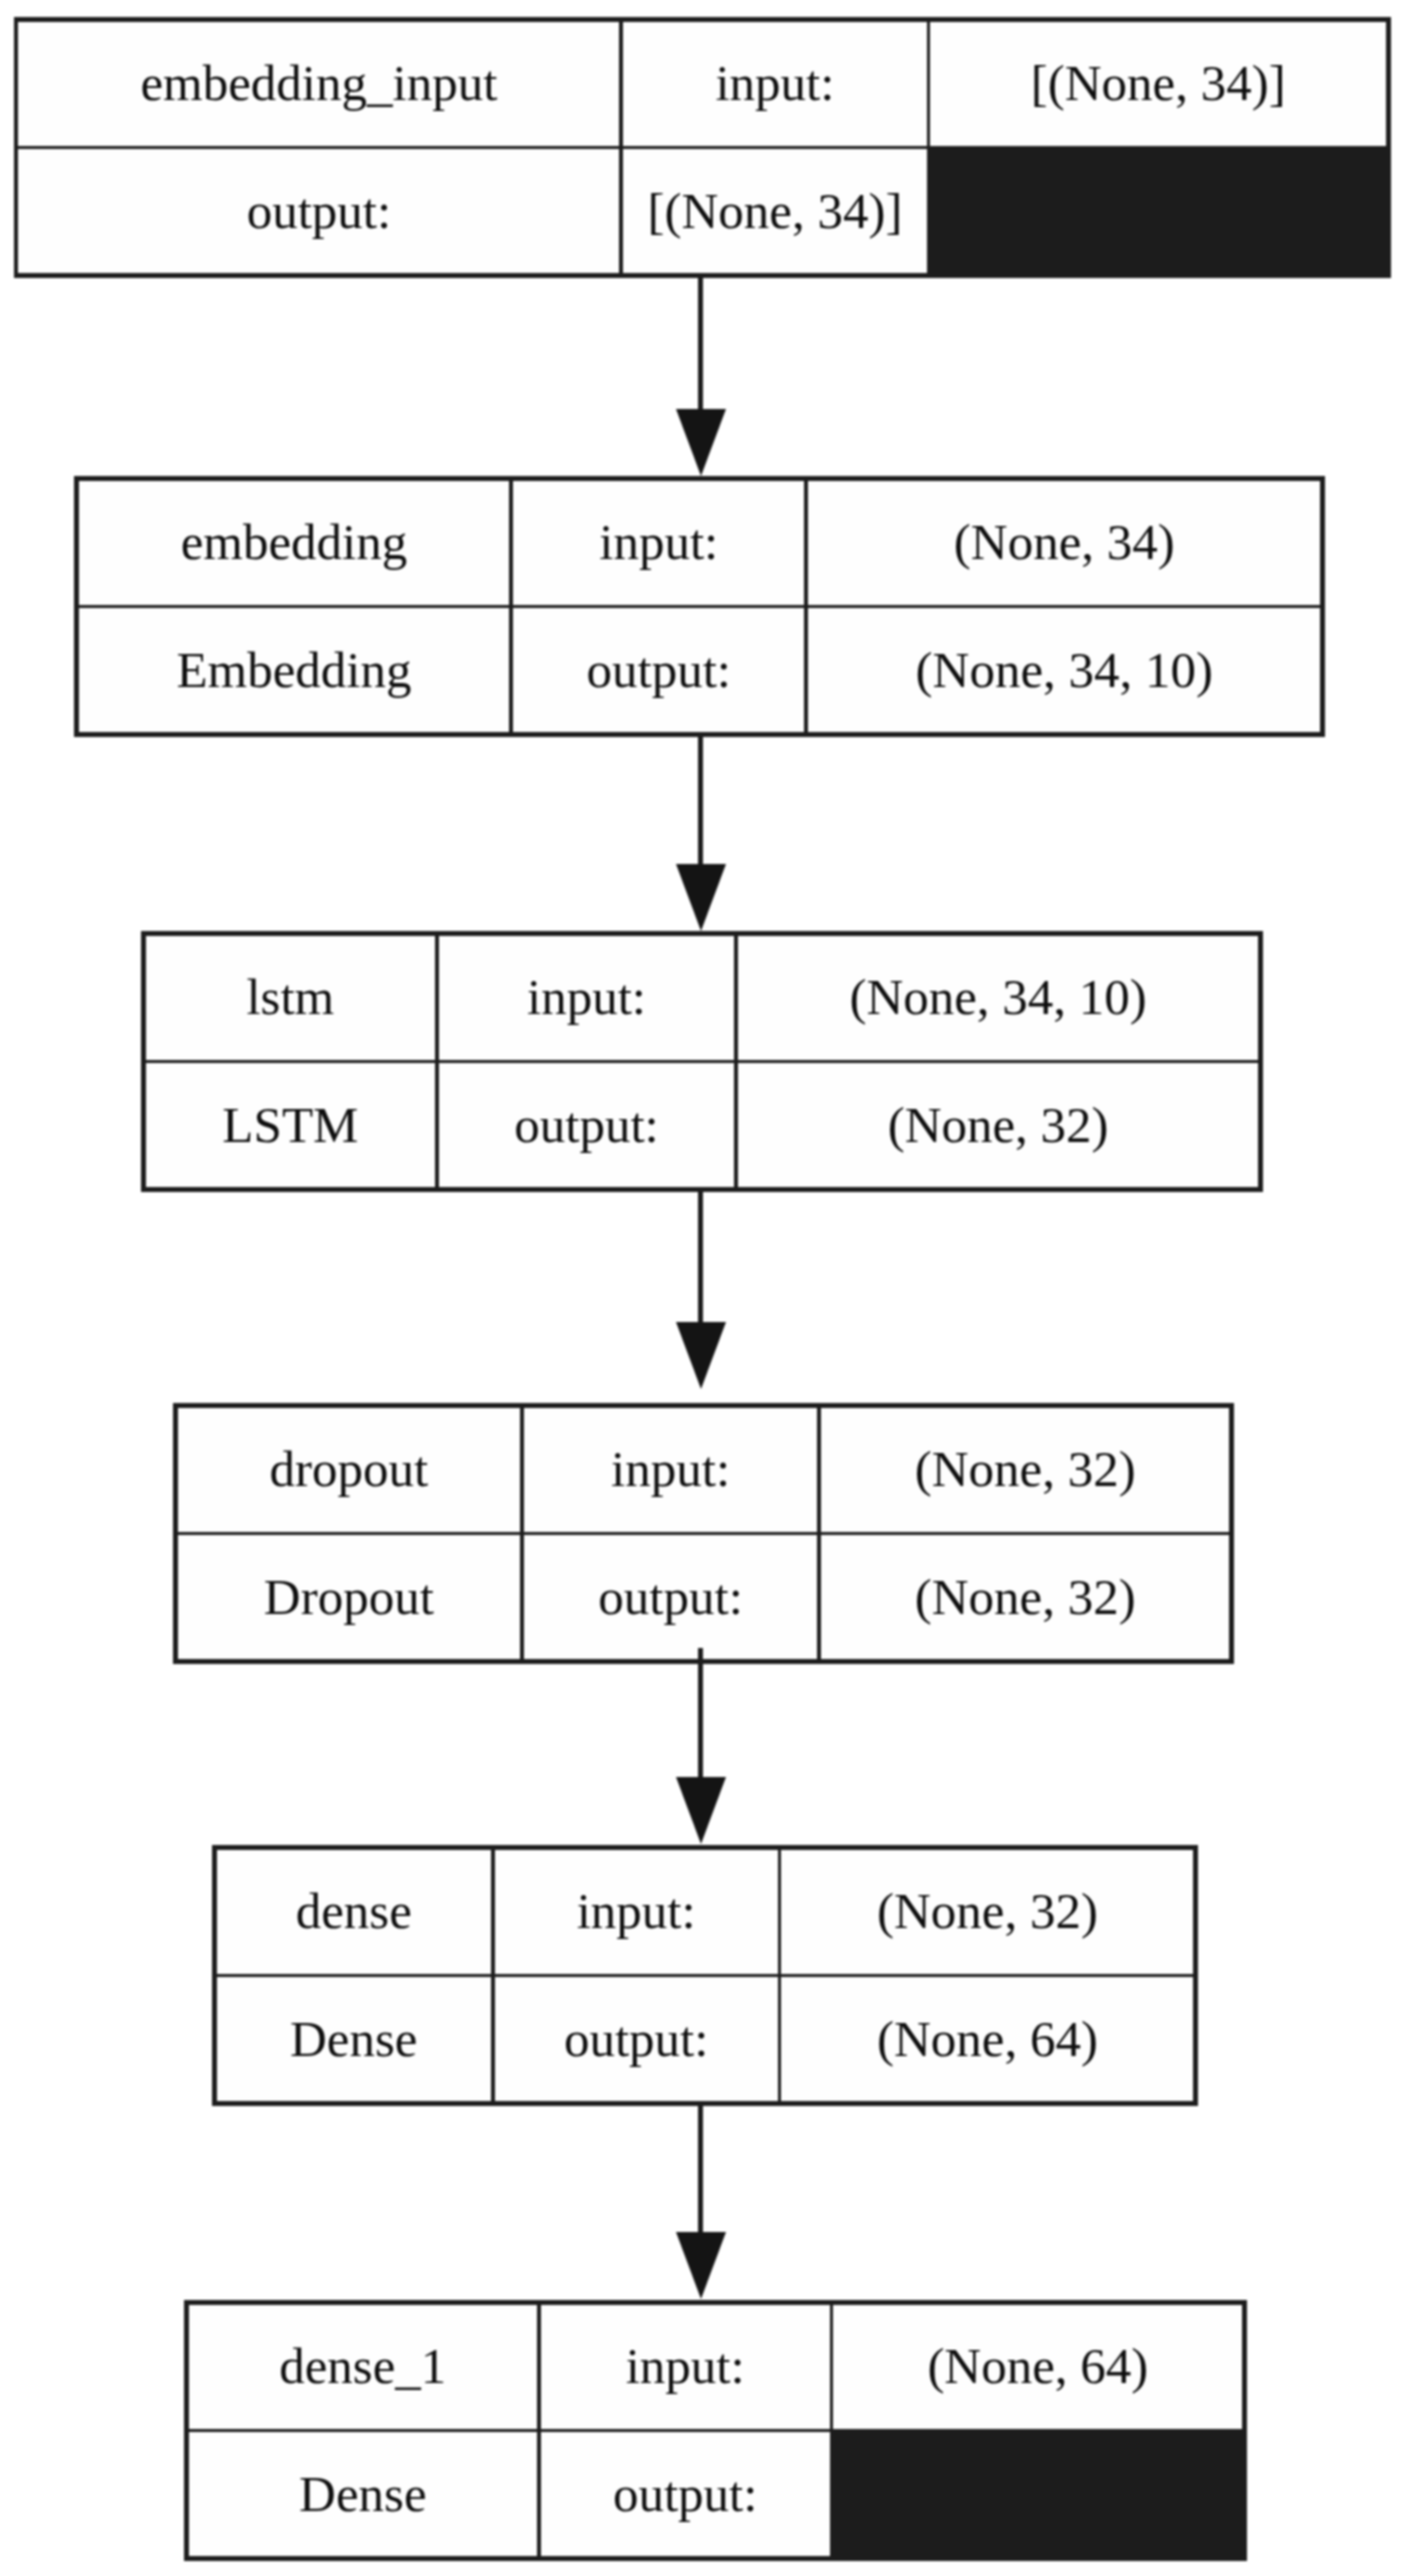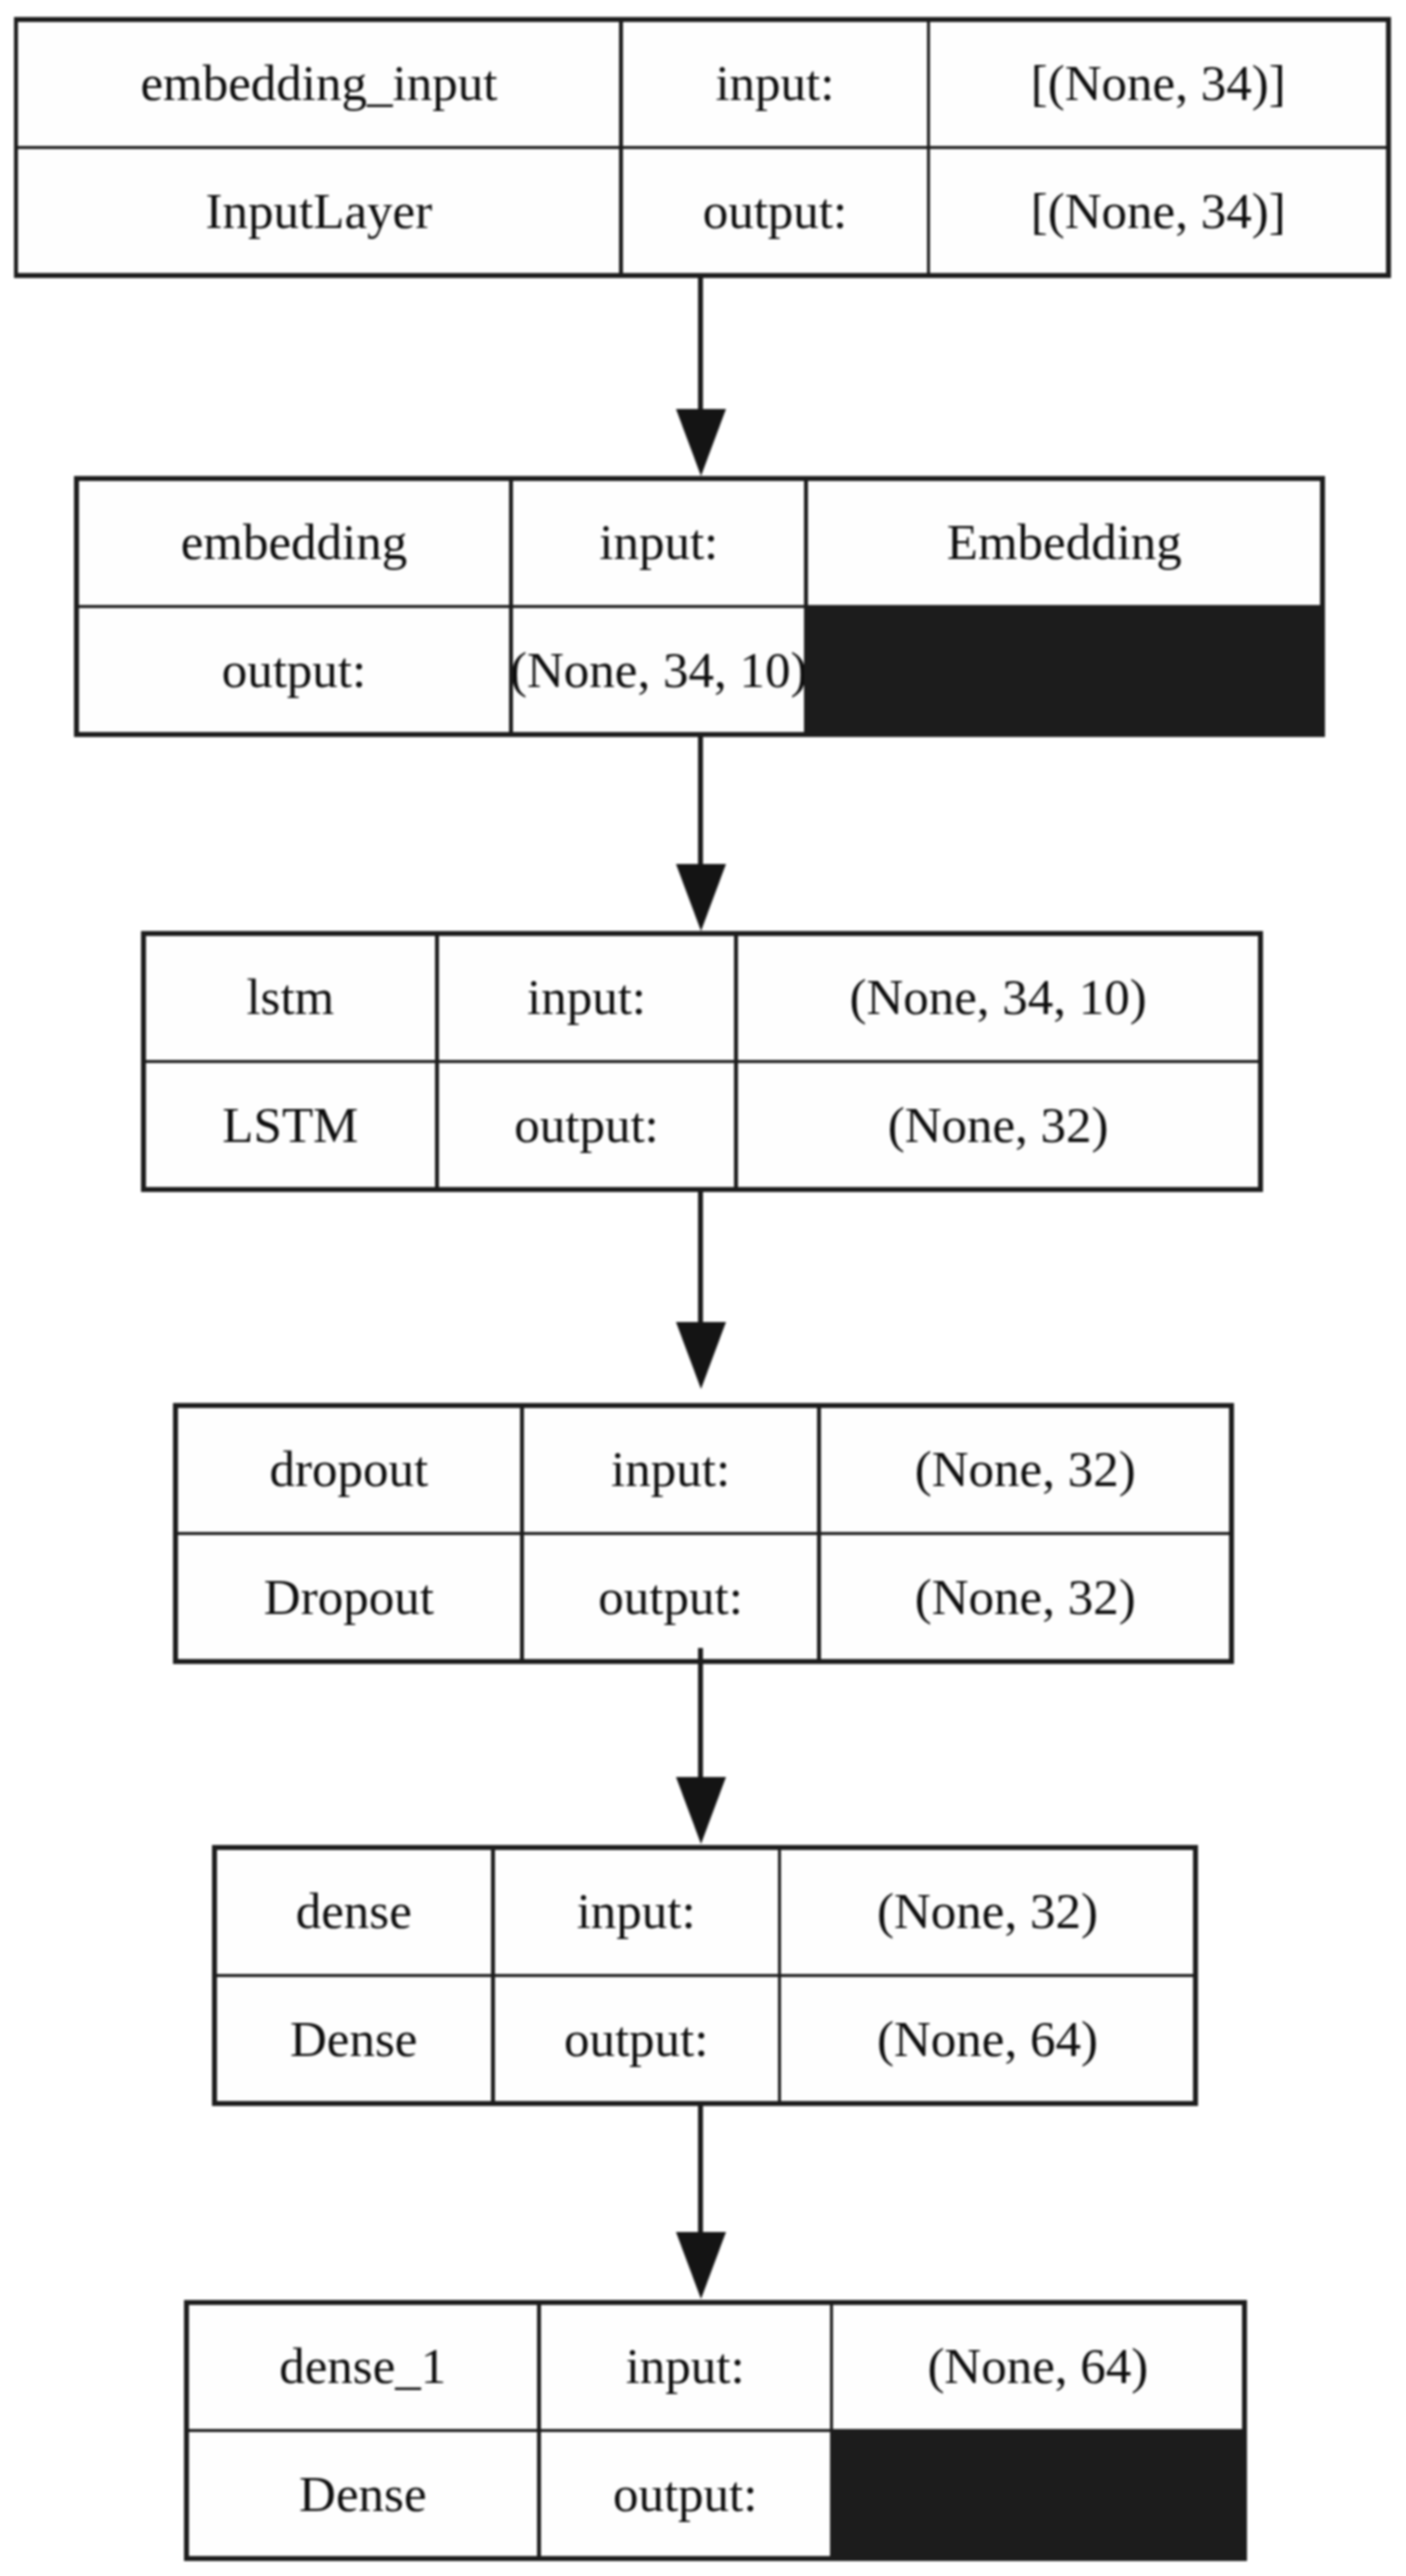--- a/index.html
+++ b/index.html
@@ -74,33 +74,33 @@
 </style>
 </head>
 <body>
 
 <div id="canvas">
 
   <div class="node n0">
     <div class="cell">embedding_input</div>
     <div class="cell">input:</div>
     <div class="cell">[(None, 34)]</div>
-    <div class="cell">InputLayer</div>
     <div class="cell">output:</div>
     <div class="cell">[(None, 34)]</div>
   </div>
 
   <div class="arrow a0">
     <div class="shaft"></div>
     <div class="head"></div>
   </div>
 
   <div class="node n1">
     <div class="cell">embedding</div>
     <div class="cell">input:</div>
+    <div class="cell">(None, 34)</div>
     <div class="cell">Embedding</div>
     <div class="cell">output:</div>
     <div class="cell">(None, 34, 10)</div>
   </div>
 
   <div class="arrow a1">
     <div class="shaft"></div>
     <div class="head"></div>
   </div>
 

